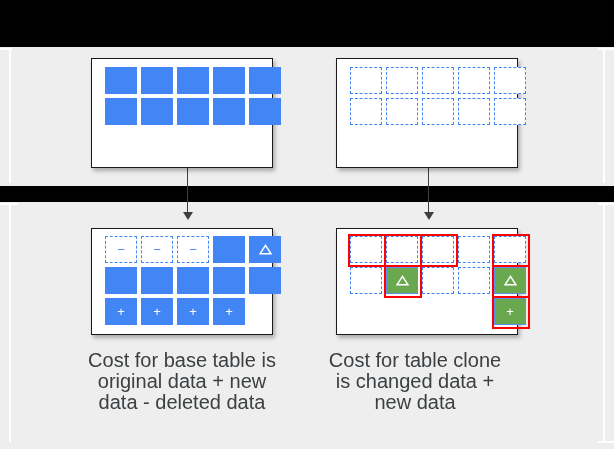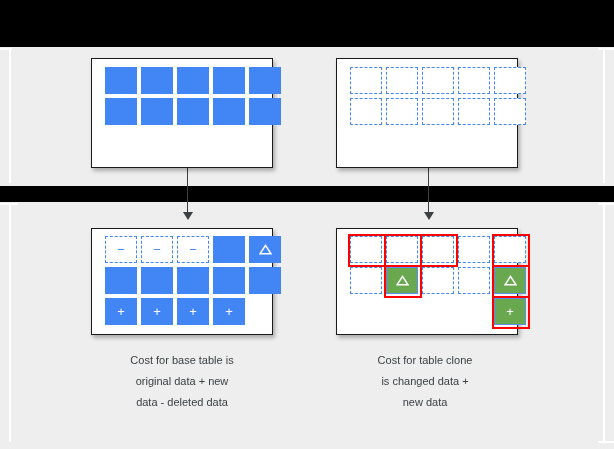--- a/index.html
+++ b/index.html
@@ -68,21 +68,21 @@
     border-left:5px solid transparent;
     border-right:5px solid transparent;
     border-top:8px solid #3c4043;
   }
 
   
   .caption{
     position:absolute;
     text-align:center;
     color:#3c4043;
-    font-size:11px;
+    font-size:20px;
     line-height:21px;
     font-family:"Liberation Sans", sans-serif;
     white-space:pre-line;
   }
 </style>
 </head>
 <body>
 
 <div id="stage">
 
@@ -217,17 +217,17 @@
         <div class="cell green">
           <span class="glyph white">+</span>
           <div class="ring" style="left: -3px; top: -3px; width: 38px; height: 33px;"></div>
         </div>
       </div>
   </div>
 
   <div class="caption" style="left:78px;top:350px;width:208px;">Cost for base table is
 original data + new
 data - deleted data</div>
-  <div class="caption" style="left:321px;top:350px;width:208px;text-align:center;">Cost for table clone
+  <div class="caption" style="left:311px;top:350px;width:208px;text-align:center;">Cost for table clone
 is changed data +
 new data</div>
 
 </div>
 
 </body></html>

